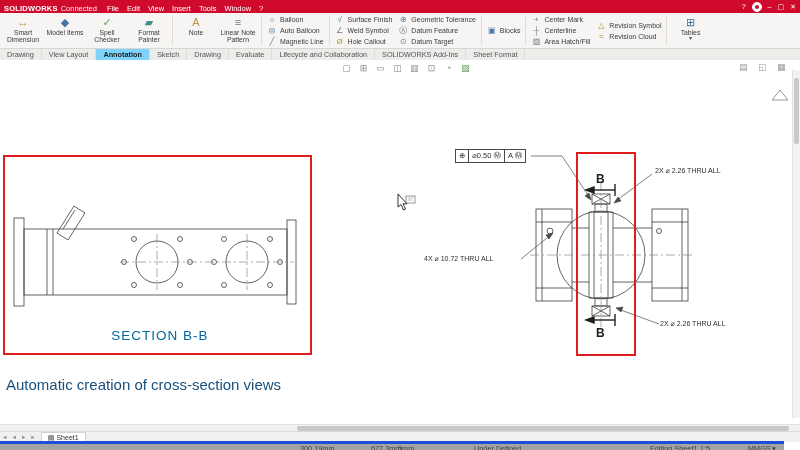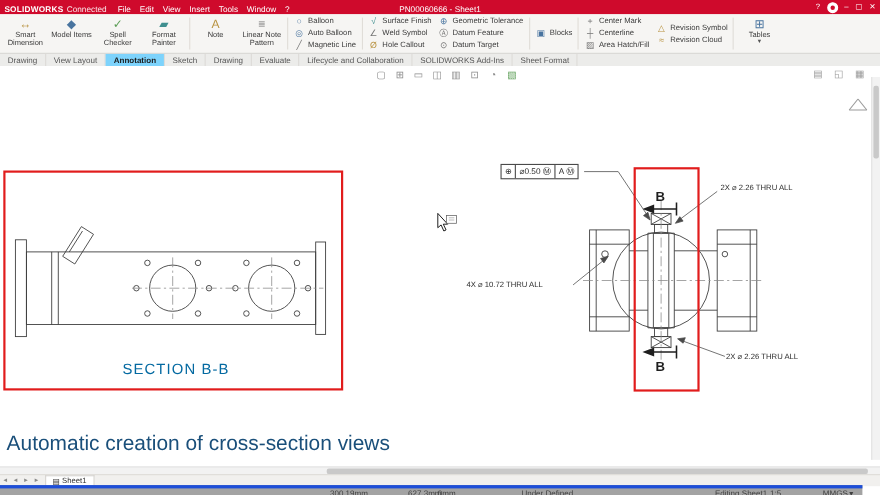--- a/index.html
+++ b/index.html
@@ -62,21 +62,21 @@
   .b-letter{font-size:12px;font-weight:bold;color:#1f1f1f;}
   .b-top{top:112px;left:596px;}
   .b-bottom{top:266px;left:596px;}
   .callout{font-size:7px;color:#2e2e2e;white-space:nowrap;background:#fff;}
   .co-tr{top:107px;left:655px;}
   .co-l{top:195px;left:424px;}
   .co-br{top:260px;left:660px;}
   .fcf{top:89px;left:455px;display:inline-flex;background:#fff;border:1px solid #4a4a4a;height:12px;}
   .fcf-cell{padding:0 3px;border-right:1px solid #4a4a4a;font-size:7.5px;line-height:12px;color:#2e2e2e;}
   .fcf-cell:last-child{border-right:none;}
-  .caption{top:316px;left:6px;font-size:19px;color:#1a4f7a;margin-top:17px;}
+  .caption{top:316px;left:6px;font-size:15px;color:#1a4f7a;}
 
   
   .sheetbar{top:431px;left:0;width:800px;height:10px;background:#f1f0ee;border-top:1px solid #dedcd8;
             display:flex;align-items:center;font-size:7px;color:#666;}
   .navbtn{font-size:5.5px;padding:0 2px;color:#8a8a8a;}
   .sheet-tab{background:#fff;border:1px solid #d5d3cf;border-bottom:none;height:9px;display:flex;
              align-items:center;gap:2px;padding:0 6px;margin-left:3px;color:#333;}
   .statusbar{top:441px;left:0;width:784px;height:9px;background:#a3a3a3;border-top:3px solid #1d4ed8;
              font-size:7.3px;color:#3f3f3f;}
   .sb{position:absolute;top:0;line-height:9px;white-space:nowrap;}
@@ -89,21 +89,20 @@
   <span class="brand-suffix">Connected</span>
   <div class="menubar">
     <span class="menu-item">File</span>
     <span class="menu-item">Edit</span>
     <span class="menu-item">View</span>
     <span class="menu-item">Insert</span>
     <span class="menu-item">Tools</span>
     <span class="menu-item">Window</span>
     <span class="menu-item">?</span>
   </div>
-  <span class="doc-title">PN00060666 - Sheet1</span>
   <div class="tb-right">
     <span class="winbtn">?</span>
     <span class="avatar"></span>
     <span class="winbtn">–</span>
     <span class="winbtn">▢</span>
     <span class="winbtn">✕</span>
   </div>
 </div>
 
 <div class="abs ribbon">

